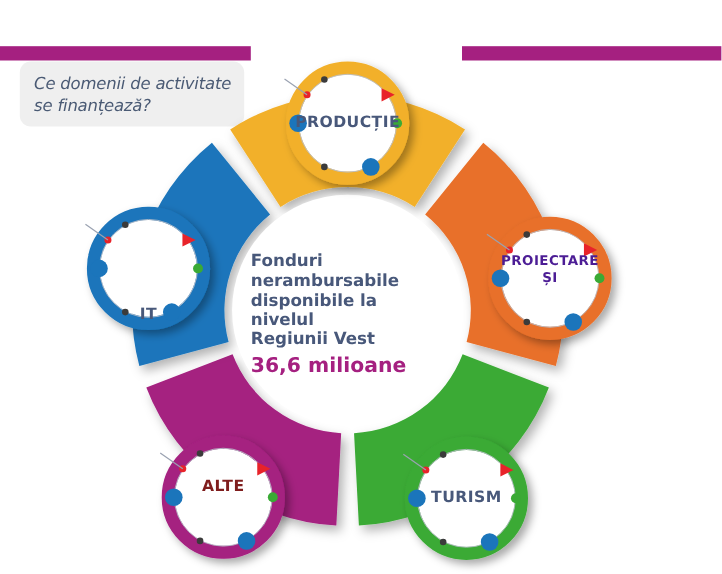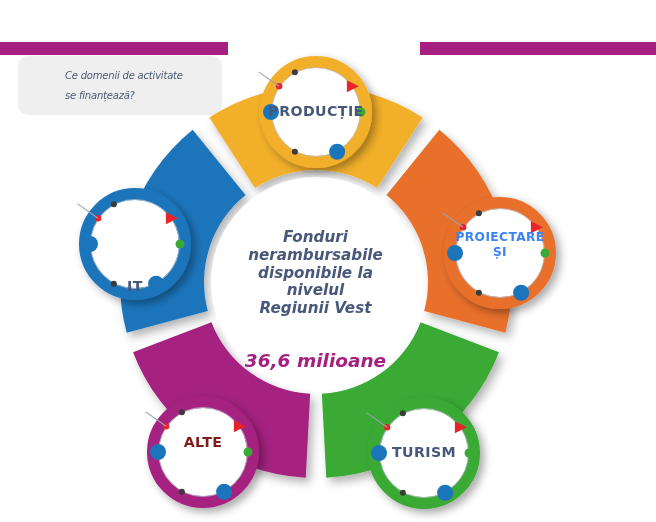--- a/index.html
+++ b/index.html
@@ -5,28 +5,28 @@
   html,body{margin:0;padding:0;background:#ffffff;}
   body{width:656px;height:522px;position:relative;overflow:hidden;
        font-family:"DejaVu Sans","Liberation Sans",sans-serif;}
   #stage{position:absolute;left:0;top:0;width:656px;height:522px;}
   .bar{position:absolute;height:13px;}
   #bar-left{left:0;top:42px;width:228px;}
   #bar-right{left:420px;top:42px;width:236px;}
   #bubble{position:absolute;left:18px;top:56px;width:204px;height:59px;
           border-radius:10px 10px 10px 10px;display:flex;flex-direction:column;
           justify-content:center;padding-left:13px;box-sizing:border-box;}
-  #bubble .line{font-style:italic;font-size:10px;line-height:20px;
-                letter-spacing:-0.2px;white-space:nowrap;margin-left:34px;}
+  #bubble .line{font-style:italic;font-size:15px;line-height:20px;
+                letter-spacing:-0.2px;white-space:nowrap;}
   svg{position:absolute;left:0;top:0;}
   .badge-label{position:absolute;text-align:center;font-weight:bold;
                letter-spacing:0.4px;line-height:1.18;pointer-events:none;}
-  .ctr-txt{position:absolute;text-align:center;line-height:1.17;font-style:italic;}
+  .ctr-txt{position:absolute;text-align:left;line-height:1.17;}
   #ctr-main{left:228px;top:229px;width:175px;font-weight:bold;font-size:15.2px;}
-  #ctr-amt{left:228px;top:322px;width:175px;font-weight:bold;font-size:18.5px;margin-top:28px;}
+  #ctr-amt{left:228px;top:322px;width:175px;font-weight:bold;font-size:18.5px;}
 </style>
 </head>
 <body style="background: rgb(255, 255, 255);">
 
 <div id="stage">
 
   <div class="bar" id="bar-left" style="background: rgb(165, 32, 128);"></div>
   <div class="bar" id="bar-right" style="background: rgb(165, 32, 128);"></div>
 
   <div id="bubble" style="background: rgb(239, 239, 239); color: rgb(74, 90, 116);">
@@ -132,21 +132,21 @@
       <div>Regiunii Vest</div>
     </div>
   <div class="ctr-txt" id="ctr-amt" style="color: rgb(165, 32, 128);">
       <div>36,6 milioane</div>
     </div>
 
   <div id="label-layer">
       <div class="badge-label" style="left: 247px; width: 138px; color: rgb(72, 88, 122); font-size: 14.2px; top: 102.622px;">
         <div>PRODUCȚIE</div>
       </div>
-      <div class="badge-label" style="left: 431px; width: 138px; color: #3b82f6; font-size: 12.2px; top: 230.406px;">
+      <div class="badge-label" style="left: 431px; width: 138px; color: #4c1d95; font-size: 12.2px; top: 230.406px;">
         <div>PROIECTARE</div>
         <div>ȘI</div>
       </div>
       <div class="badge-label" style="left: 355px; width: 138px; color: rgb(72, 88, 122); font-size: 14.2px; top: 443.622px;">
         <div>TURISM</div>
       </div>
       <div class="badge-label" style="left: 134px; width: 138px; color: #7f1d1d; font-size: 14.2px; top: 434.244px;">
         <div>ALTE</div>
       </div>
       <div class="badge-label" style="left: 66px; width: 138px; color: rgb(72, 88, 122); font-size: 14.2px; top: 234.622px; margin-top: 43px;">

